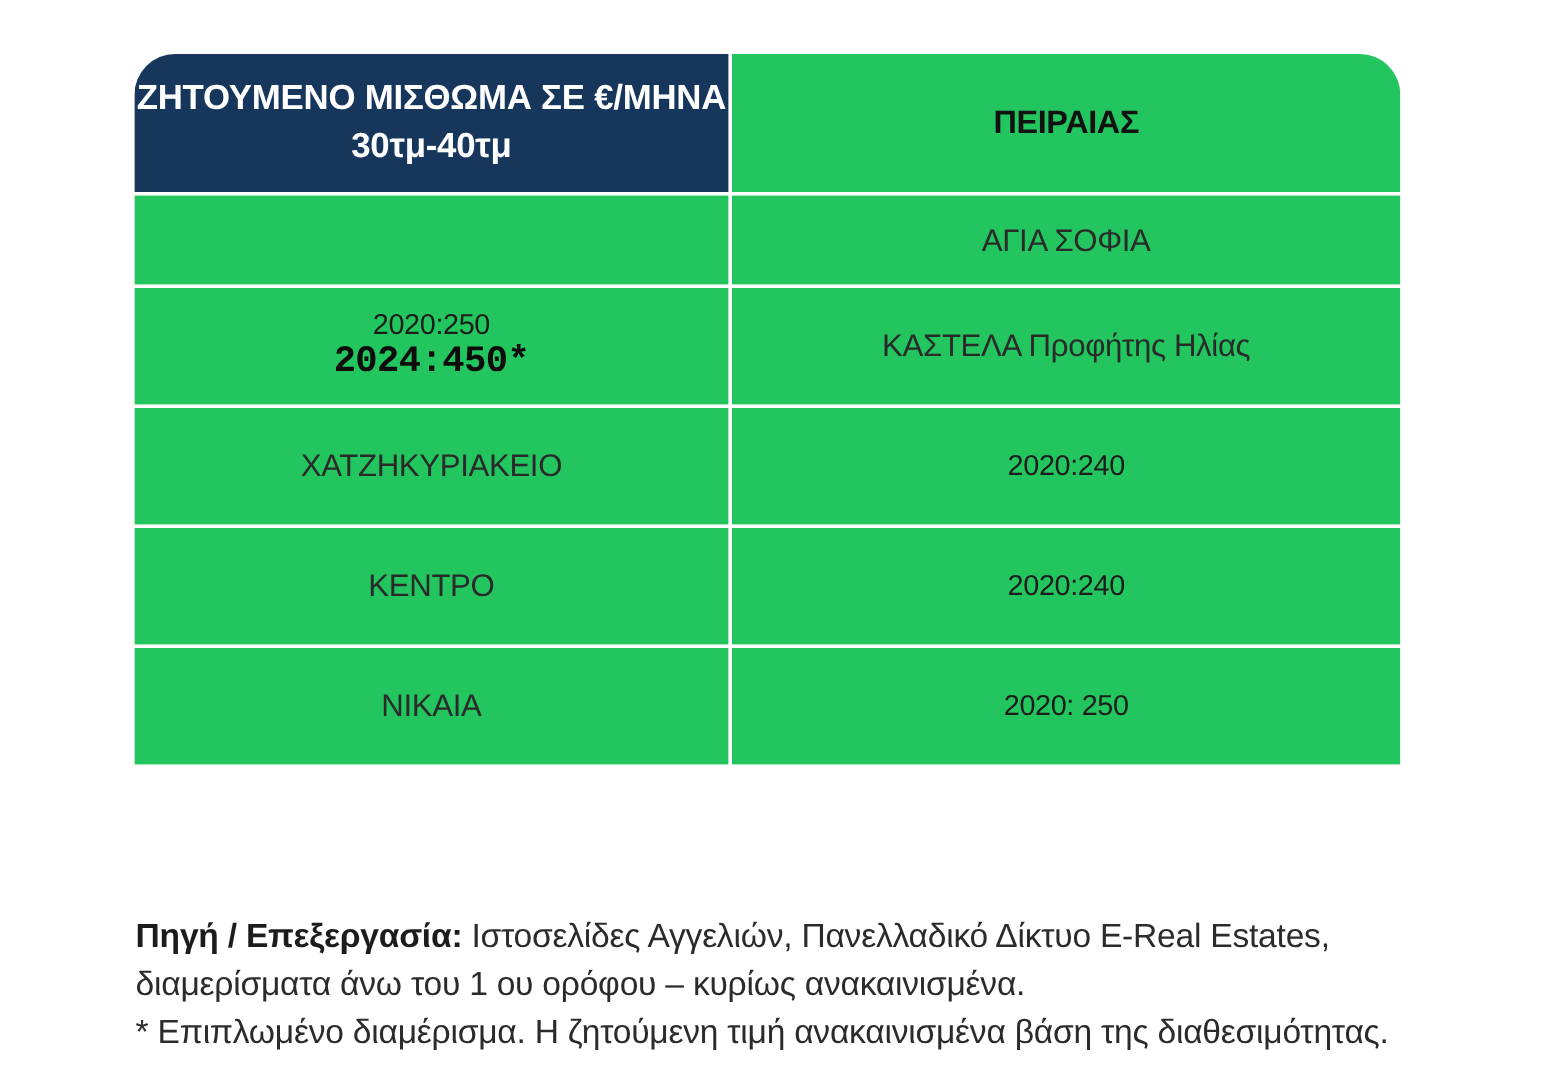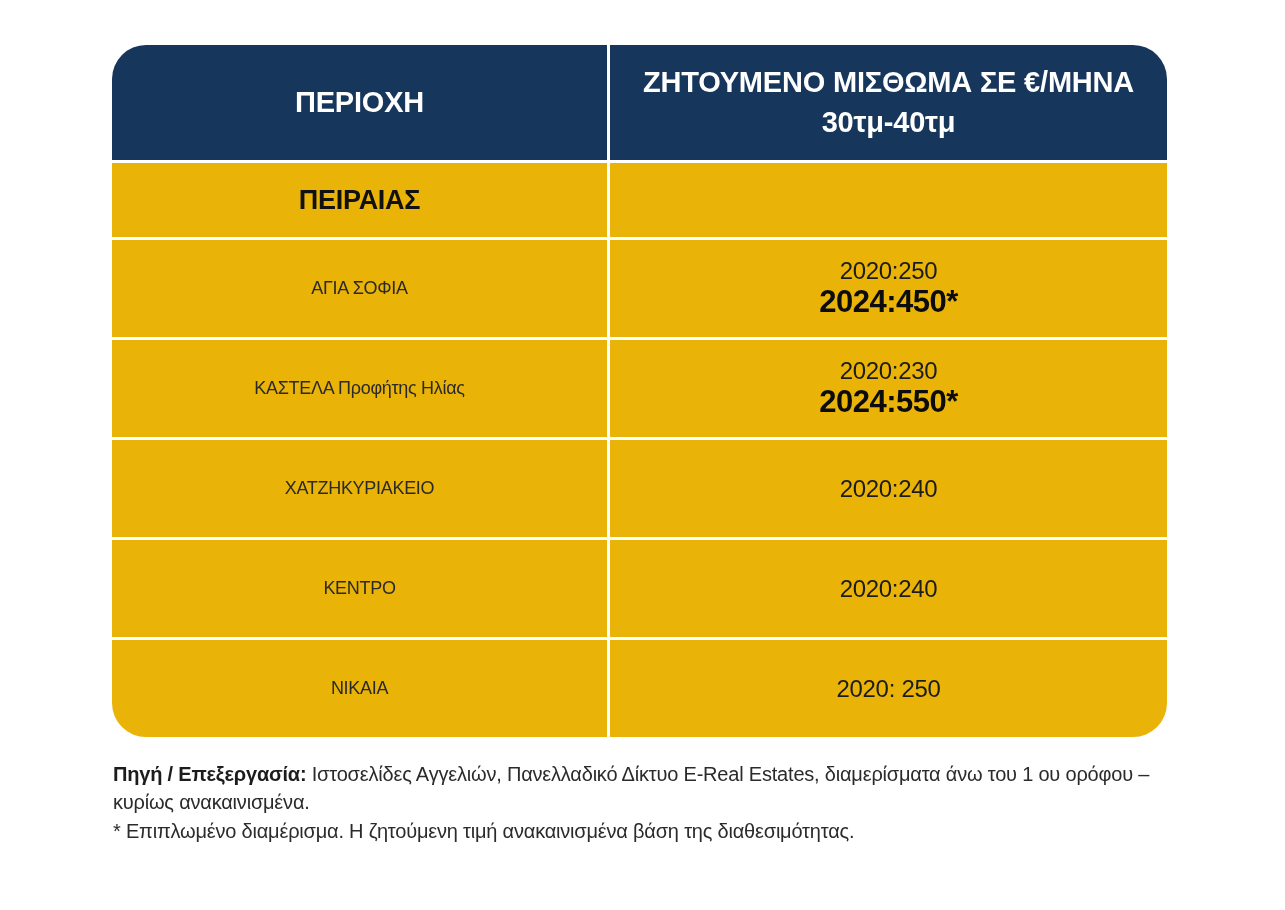--- a/index.html
+++ b/index.html
@@ -27,98 +27,92 @@
   .cell {
     display: flex;
     flex-direction: column;
     align-items: center;
     justify-content: center;
     text-align: center;
     letter-spacing: -0.3px;
   }
 
   .cell.header { background: #17365C; color: #ffffff; }
-  .cell.body   { background: #eab308; color: #1f1f1f; }
+  .cell.body   { background: #22c55e; color: #1f1f1f; }
 
   .h-line {
     font-weight: bold;
     font-size: 29px;
     line-height: 1.35;
     letter-spacing: -0.2px;
   }
 
   .section-label {
     font-weight: bold;
     font-size: 27px;
     color: #111111;
   }
 
   .area-label {
-    font-size: 18px;
+    font-size: 26px;
     font-weight: normal;
     color: #2a2a2a;
   }
 
   .rent-old {
     font-size: 24px;
     font-weight: normal;
     color: #1c1c1c;
     line-height: 1.15;
   }
   .rent-new {
     font-size: 31px;
     font-weight: bold;
     color: #0c0c0c;
     line-height: 1.15;
     letter-spacing: -0.5px;
+    font-family: Liberation Mono, monospace;
   }
 
   .footnotes {
     position: absolute;
     left: 113px; top: 760px;
     width: 1065px;
     color: #2b2b2b;
-    font-size: 20px;
+    font-size: 28px;
     line-height: 1.42;
     letter-spacing: -0.2px;
   }
   .footnotes .src-label { font-weight: bold; color: #1c1c1c; }
 </style>
 </head>
 <body>
 
 <div class="rent-table">
 
-  <div class="cell header">
-    <span class="h-line">ΠΕΡΙΟΧΗ</span>
-  </div>
   <div class="cell header">
     <span class="h-line">ΖΗΤΟΥΜΕΝΟ ΜΙΣΘΩΜΑ ΣΕ €/ΜΗΝΑ</span>
     <span class="h-line">30τμ-40τμ</span>
   </div>
 
   <div class="cell body">
     <span class="section-label">ΠΕΙΡΑΙΑΣ</span>
   </div>
   <div class="cell body"></div>
 
   <div class="cell body">
     <span class="area-label">ΑΓΙΑ ΣΟΦΙΑ</span>
   </div>
   <div class="cell body">
     <span class="rent-old">2020:250</span>
     <span class="rent-new">2024:450*</span>
   </div>
 
   <div class="cell body">
     <span class="area-label">ΚΑΣΤΕΛΑ Προφήτης Ηλίας</span>
-  </div>
-  <div class="cell body">
-    <span class="rent-old">2020:230</span>
-    <span class="rent-new">2024:550*</span>
   </div>
 
   <div class="cell body">
     <span class="area-label">ΧΑΤΖΗΚΥΡΙΑΚΕΙΟ</span>
   </div>
   <div class="cell body">
     <span class="rent-old">2020:240</span>
   </div>
 
   <div class="cell body">

